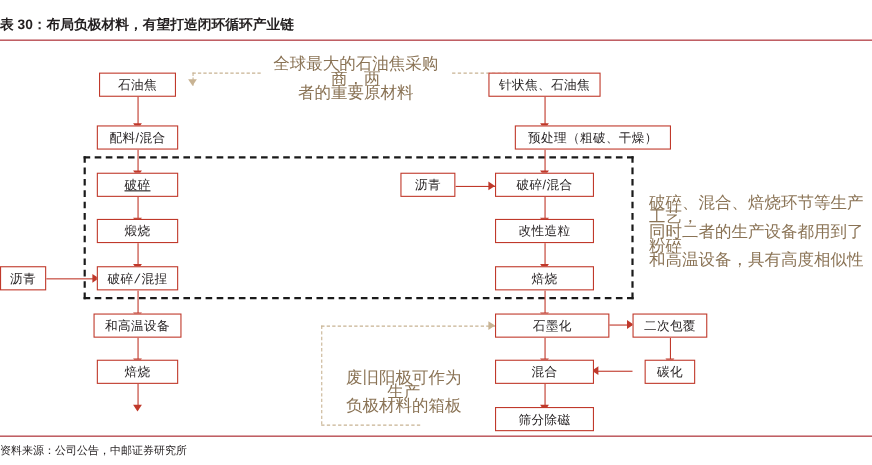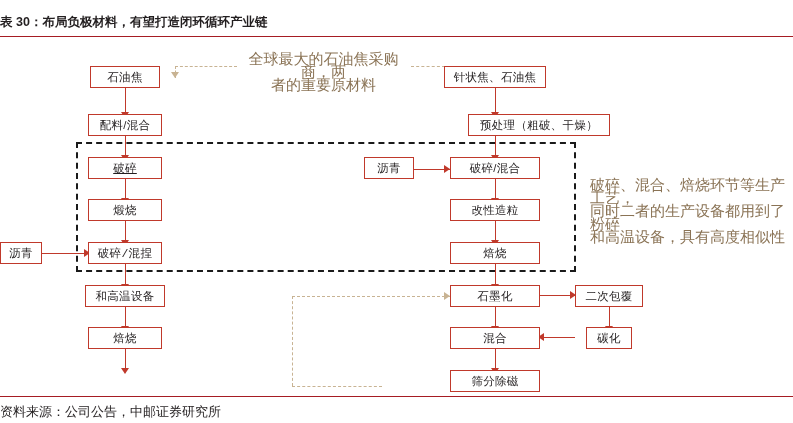--- a/index.html
+++ b/index.html
@@ -41,21 +41,21 @@
     left: 0px;
     top: 396px;
     width: 793px;
     height: 1px;
     background: #a61c23;
   }
   .source {
     position: absolute;
     left: 0px;
     top: 403px;
-    font-size: 13px;
+    font-size: 10px;
     color: #231f20;
     white-space: nowrap;
   }
   .node {
     position: absolute;
     box-sizing: border-box;
     border: 1px solid #c0392b;
     background: #ffffff;
     color: #231f20;
     font-size: 11.5px;
@@ -121,20 +121,22 @@
 <div id="root">
 
   <div class="title">表 30：布局负极材料，有望打造闭环循环产业链</div>
   <div class="title-rule"></div>
 
   <div class="note" style="left:236px; top:52px; width:175px;">全球最大的石油焦采购商，两
 者的重要原材料</div>
   <div class="note left-align" style="left:590px; top:178px; width:195px;">破碎、混合、焙烧环节等生产工艺，
 同时二者的生产设备都用到了粉碎
 和高温设备，具有高度相似性</div>
+  <div class="note" style="left:308px; top:337px; width:118px;">废旧阳极可作为生产
+负极材料的箱板</div>
 
   <div class="dashgroup" style="left:76px; top:142px; width:500px; height:130px;"></div>
 
   <div class="conn v" style="left:125px; top:87px; height:27px;"></div>
   <div class="arrow down" style="left:121px; top:112px;"></div>
 
   <div class="conn v" style="left:125px; top:136px; height:23px;"></div>
   <div class="arrow down" style="left:121px; top:155px;"></div>
 
   <div class="conn v" style="left:125px; top:179px; height:23px;"></div>
@@ -209,21 +211,21 @@
   <div class="node" style="left:85px; top:285px; width:80px;">和高温设备</div>
   <div class="node" style="left:88px; top:327px; width:74px;">焙烧</div>
   <div class="node" style="left:0px; top:242px; width:42px;">沥青</div>
 
   <div class="node" style="left:444px; top:66px; width:102px;">针状焦、石油焦</div>
   <div class="node" style="left:424px; top:114px; width:142px;margin-left:44px;">预处理（粗破、干燥）</div>
   <div class="node" style="left:364px; top:157px; width:50px;">沥青</div>
   <div class="node" style="left:450px; top:157px; width:90px;">破碎/混合</div>
   <div class="node" style="left:450px; top:199px; width:90px;">改性造粒</div>
   <div class="node" style="left:450px; top:242px; width:90px;">焙烧</div>
-  <div class="node" style="left:450px; top:285px; width:90px;">石墨化</div>
+  <div class="node" style="left:450px; top:285px; width:104px;">石墨化</div>
   <div class="node" style="left:450px; top:327px; width:90px;">混合</div>
   <div class="node" style="left:450px; top:370px; width:90px;">筛分除磁</div>
   <div class="node" style="left:575px; top:285px; width:68px;">二次包覆</div>
   <div class="node" style="left:586px; top:327px; width:46px;">碳化</div>
 
   <div class="bottom-rule"></div>
   <div class="source">资料来源：公司公告，中邮证券研究所</div>
 
 </div>
 

